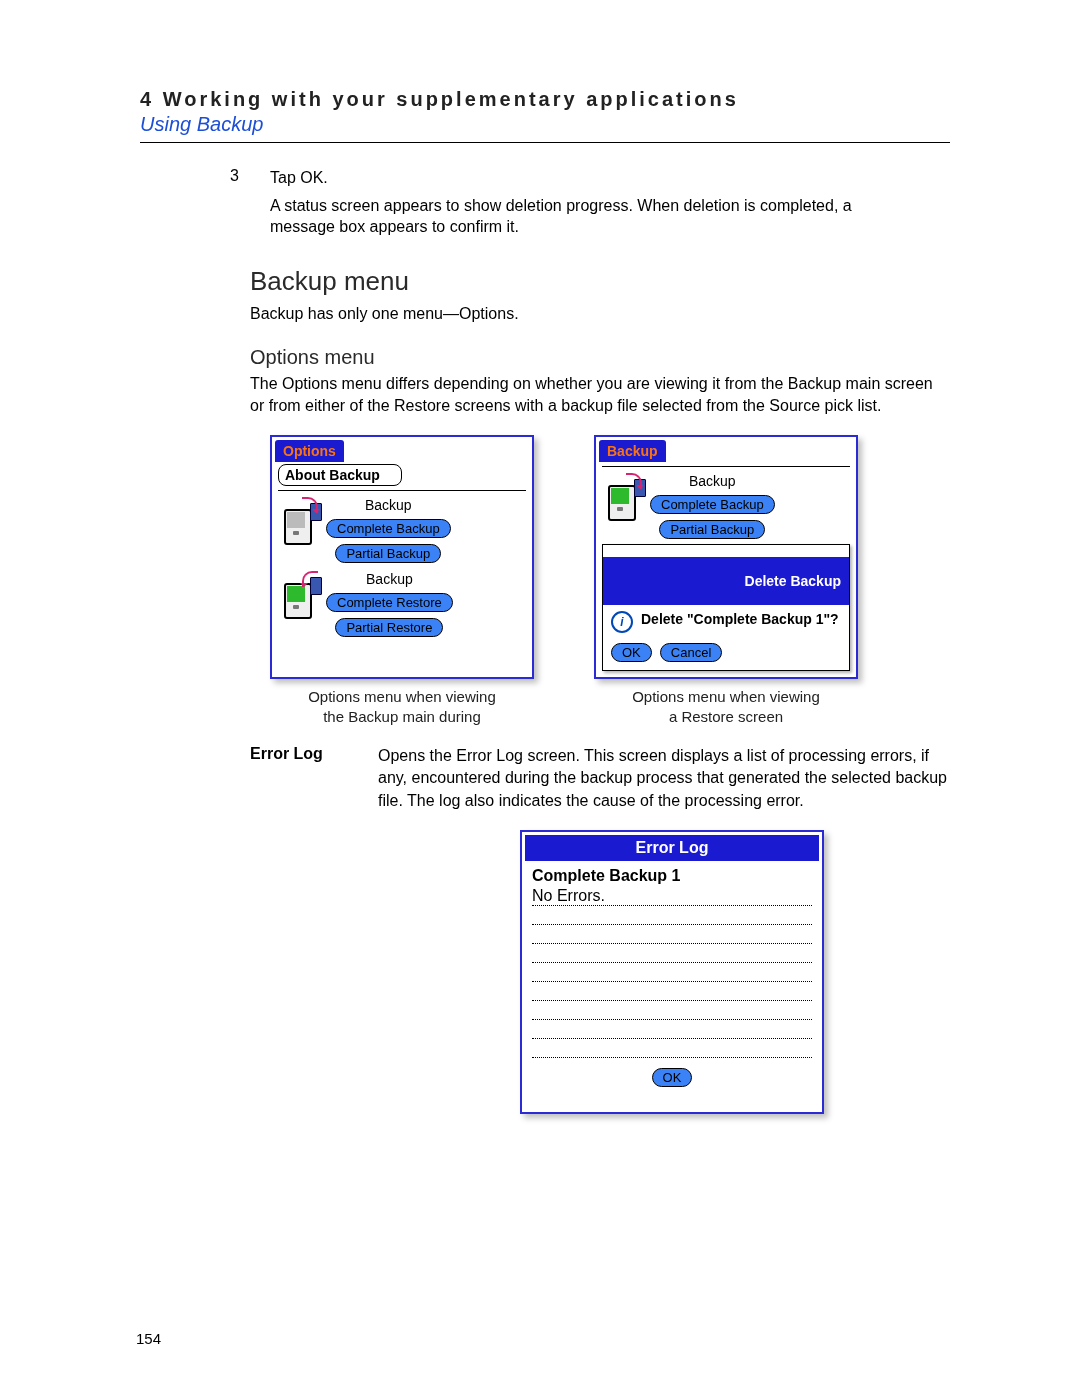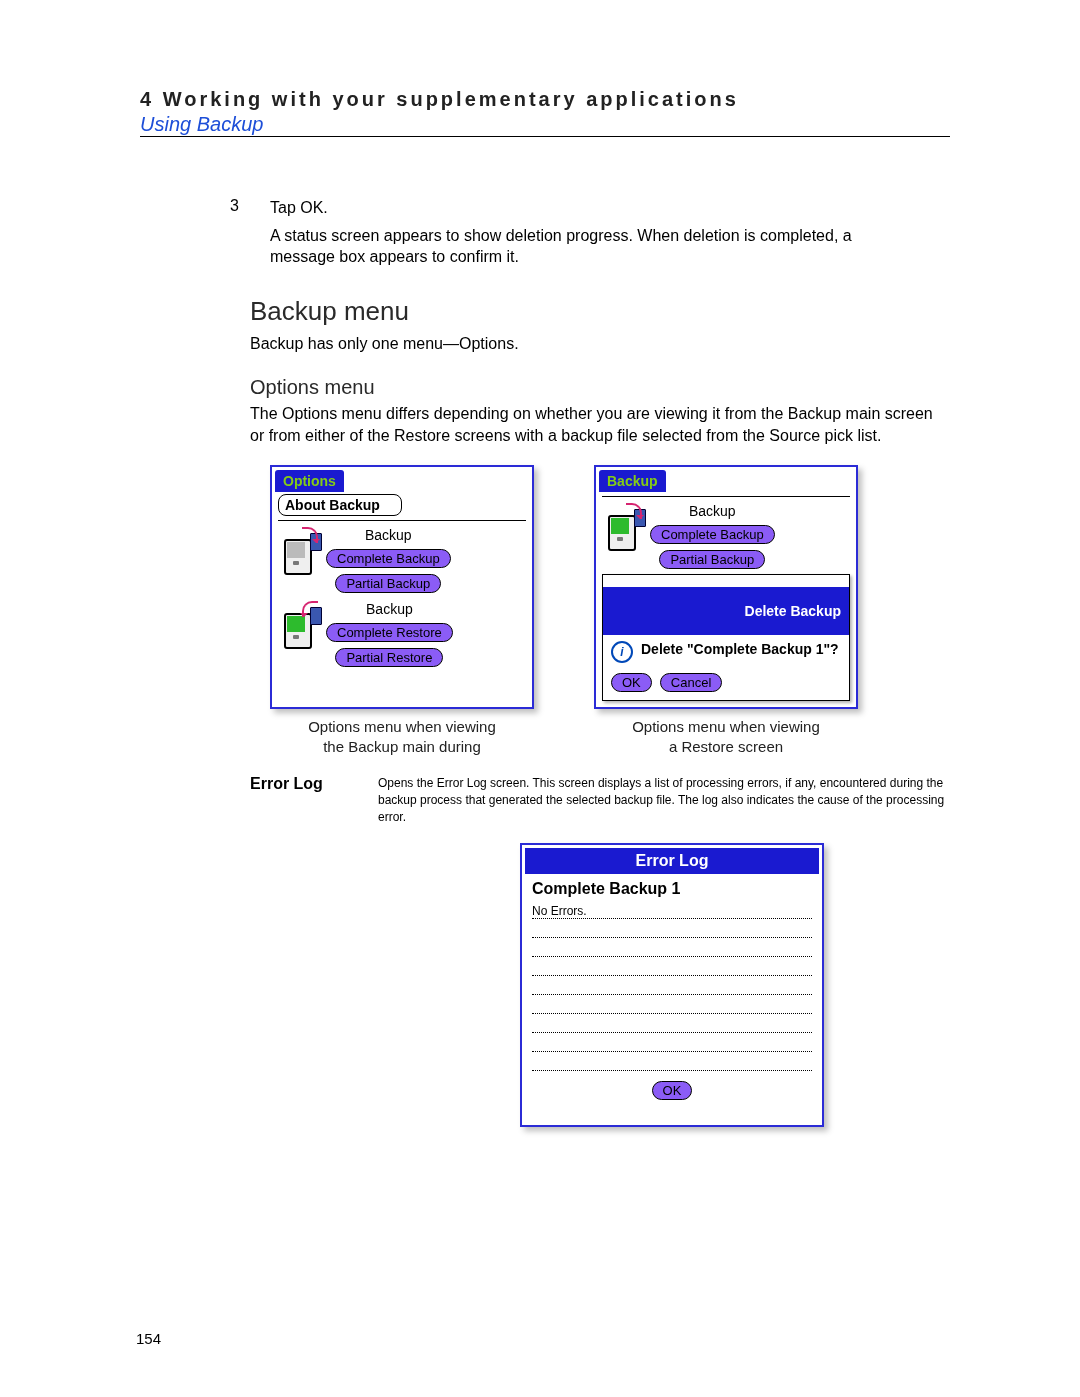--- a/index.html
+++ b/index.html
@@ -9,21 +9,22 @@
     color: #000;
     width: 1080px;
     height: 1397px;
     position: relative;
   }
   .page {
     padding: 88px 130px 0 140px;
   }
   .running-head {
     border-bottom: 1px solid #000;
-    margin-bottom: 60px;
+    padding-bottom: 6px;
+    margin-bottom: 24px;
   }
   .chapter-title {
     font-size: 20px;
     letter-spacing: 3px;
     font-weight: 600;
     color: #222;
   }
   .section-title {
     font-size: 20px;
     font-style: italic;
@@ -65,21 +66,21 @@
     border: 2px solid #2b2bd6;
     background: #fff;
     box-shadow: 4px 4px 6px rgba(0,0,0,.25);
     font-family: Tahoma, Arial, sans-serif;
     font-size: 14px;
     position: relative;
   }
   .palm.tall { height: 240px; }
   .palm-titlebar {
     background: #1a1ad0;
-    color: #84cc16;
+    color: #f97316;
     font-weight: bold;
     padding: 3px 8px;
     border-radius: 3px 3px 0 0;
     display: inline-block;
     margin: 3px 3px 0 3px;
   }
   .menu-item-box {
     border: 1px solid #000;
     border-radius: 8px;
     padding: 2px 6px;
@@ -101,21 +102,21 @@
     flex-direction: column;
     gap: 6px;
     align-items: center;
   }
   .label-plain { font-size: 14px; }
   .pill-btn {
     border: 1px solid #000;
     border-radius: 10px;
     padding: 1px 10px;
     font-size: 13px;
-    background: #8b5cf6;
+    background: #3b82f6;
     display: inline-block;
     text-align: center;
   }
   .pda-icon {
     width: 36px; height: 44px; position: relative; margin-top: 6px;
   }
   .pda-body {
     position: absolute; left: 4px; top: 6px; width: 24px; height: 32px;
     border: 2px solid #000; border-radius: 3px; background: #efefef;
   }
@@ -156,37 +157,37 @@
   }
   .dlg-buttons { display:flex; gap:8px; padding:4px 8px 8px 8px; }
   .caption {
     font-size: 15px; text-align: center; color:#222; line-height:1.35;
     margin-top: 8px;
   }
   .def-row {
     display:flex; gap:28px; margin: 18px 0 0 110px; max-width:720px;
   }
   .def-term { font-weight:bold; font-size:16px; min-width:100px; }
-  .def-desc { font-size:12px; line-height:1.4; }
+  .def-desc { font-size:16px; line-height:1.4; }
   .errorlog-palm {
     width: 300px; height: 280px;
     border: 2px solid #2b2bd6; background:#fff;
     box-shadow: 4px 4px 6px rgba(0,0,0,.25);
     margin: 18px 0 0 380px;
     font-family: Tahoma, Arial, sans-serif;
     position: relative;
   }
   .el-title {
     background:#1a1ad0; color:#fff; font-weight:bold; text-align:center;
     padding:4px; margin:3px 3px 6px 3px;
   }
   .el-sub { font-weight:bold; padding:0 10px 2px 10px; }
   .el-line {
     margin:0 10px; height:18px; border-bottom:1px dotted #000;
-    font-size:12px; display:flex; align-items:flex-end;
+    font-size:16px; display:flex; align-items:flex-end;
   }
   .el-ok { text-align:center; padding-top:10px; }
   .page-num {
     position:absolute; left:136px; bottom:50px; font-size:15px;
   }
 </style>
 </head>
 <body>
 
 <div class="page">

